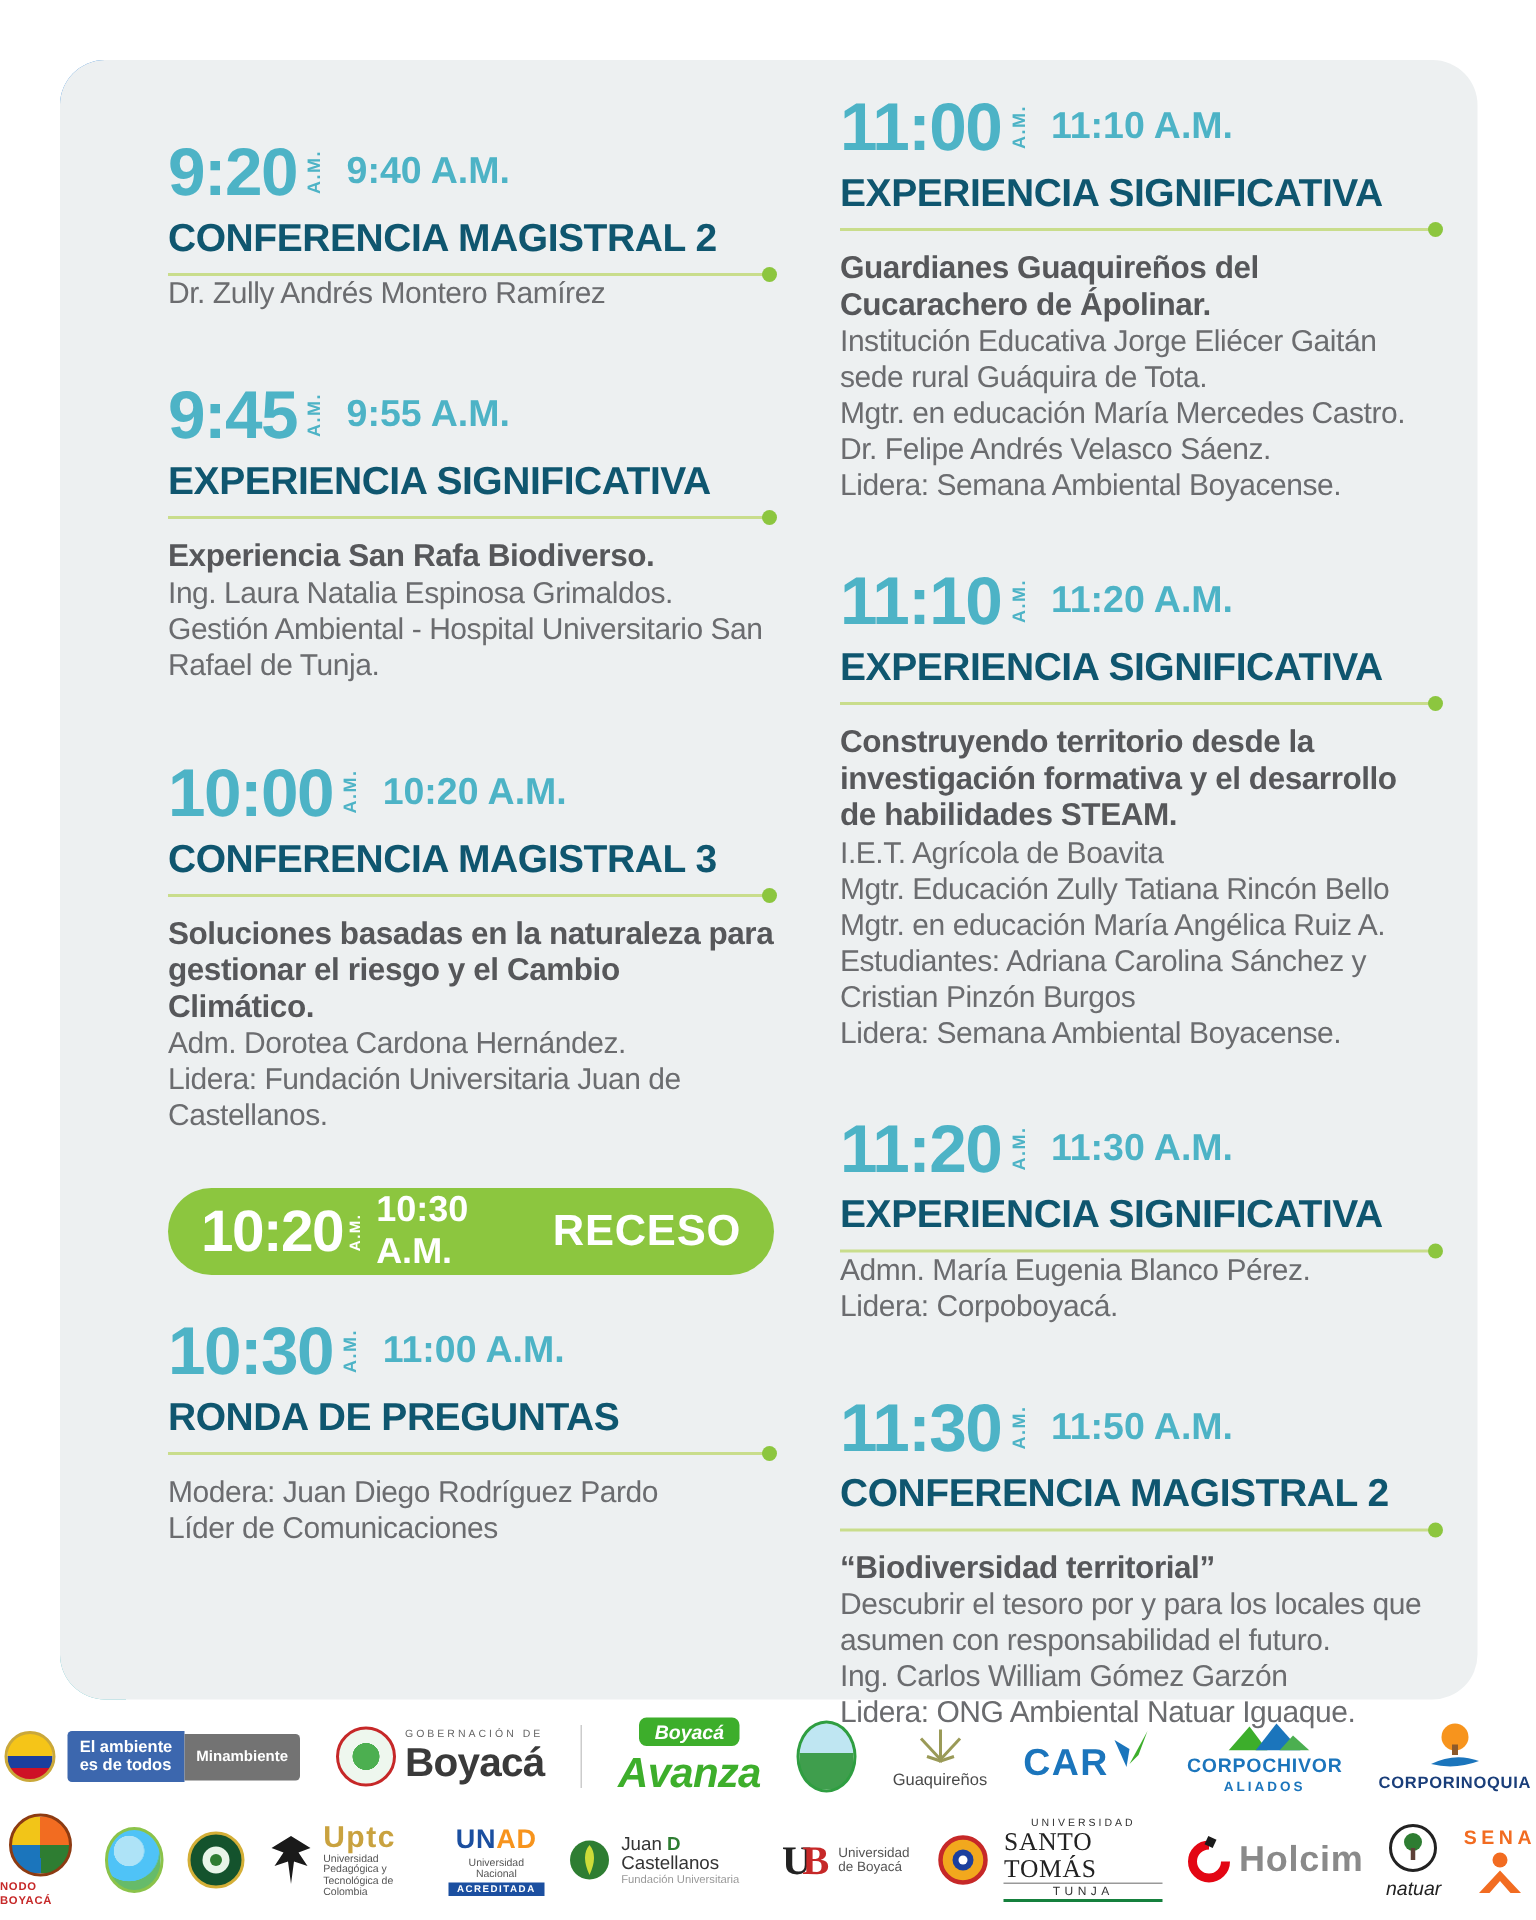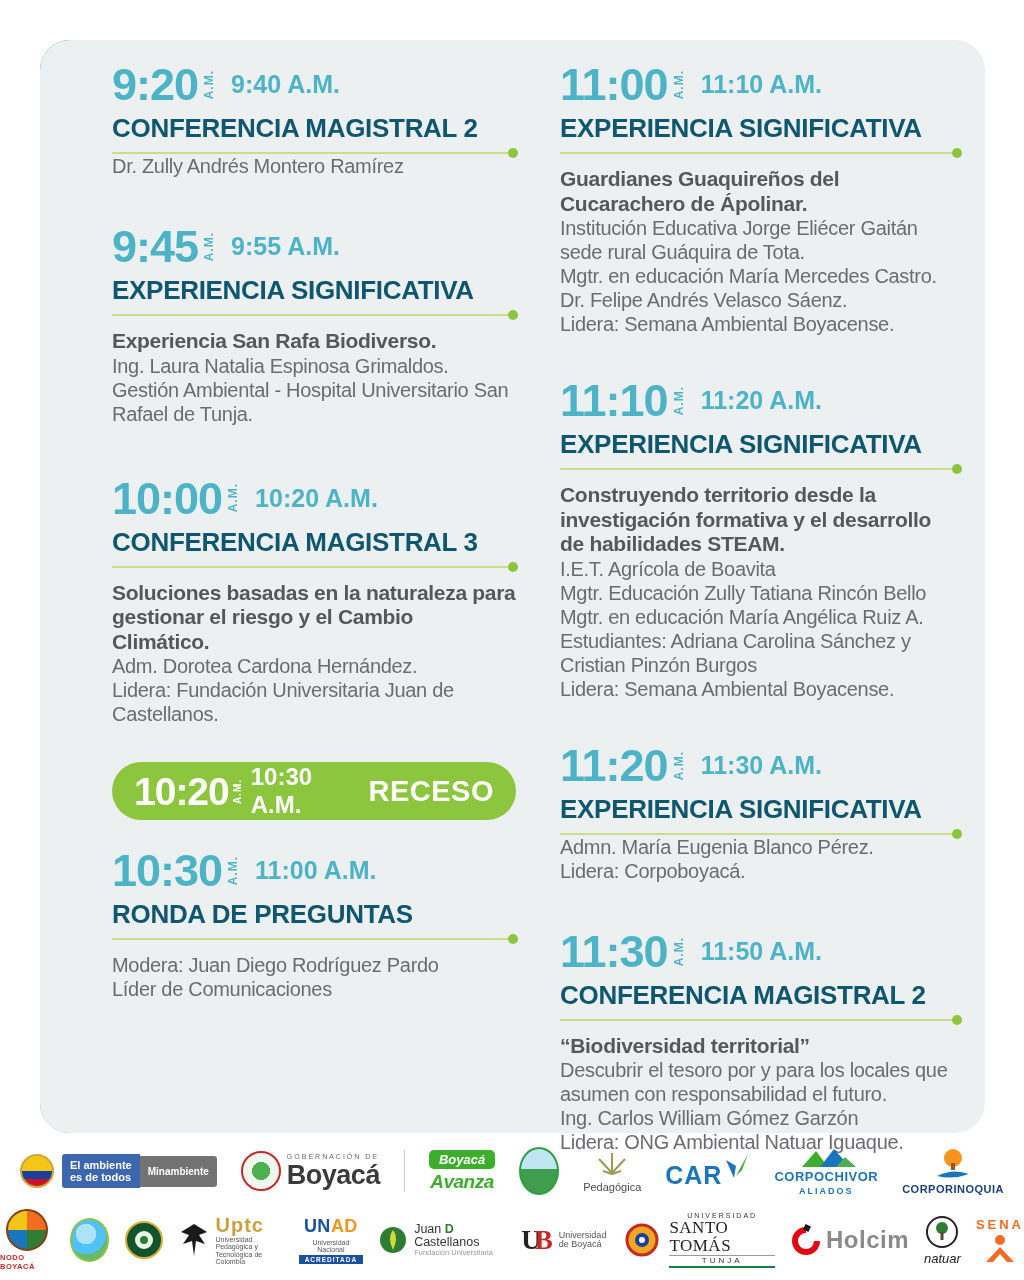--- a/index.html
+++ b/index.html
@@ -15,21 +15,21 @@
   }
   .bluebar {
     position:absolute; left:40px; top:40px; width:44px; height:1093px;
     border-radius:30px 0 0 30px;
     background:linear-gradient(180deg,#1a79d2 0%,#2493cb 45%,#3fafc0 80%,#49b6bf 100%);
   }
   .content {
     position:absolute; left:112px; top:62px; display:flex; gap:44px;
   }
   .col { display:flex; flex-direction:column; }
-  .col-left  { width:404px; }
+  .col-left  { width:404px;margin-top:30px; }
   .col-right { width:400px; }
 
   
   .session { margin-bottom:40px; }
   .col-left .session:nth-child(1){ margin-bottom:46px; }
   .col-left .session:nth-child(2){ margin-bottom:50px; }
   .col-left .session:nth-child(3){ margin-bottom:36px; }
   .col-right .session:nth-child(1){ margin-bottom:42px; }
   .col-right .session:nth-child(2){ margin-bottom:42px; }
   .col-right .session:nth-child(3){ margin-bottom:46px; }
@@ -89,21 +89,21 @@
     padding:5px 8px; line-height:1.1; }
   .box-lblue { background:#737373; color:#fff; font-size:10px; font-weight:bold;
     padding:10px 8px; }
   .gob-circle { width:40px; height:40px; border-radius:50%; border:2px solid #c62828;
     background:radial-gradient(circle,#4caf50 0 35%, #eef7ee 36% 100%); }
   .gob-small { font-size:7px; letter-spacing:2px; color:#666; }
   .gob-big { font-size:27px; color:#3a3a3a; font-weight:600; letter-spacing:-0.5px; }
   .vdiv { width:1px; height:42px; background:#cccccc; }
   .avz-box { background:#3dae2b; color:#fff; font-style:italic; font-weight:bold;
     font-size:13px; padding:2px 10px; border-radius:5px; }
-  .avz-txt { color:#3dae2b; font-style:italic; font-weight:bold; font-size:19px; letter-spacing:-0.5px; }
+  .avz-txt { color:#3dae2b; font-style:italic; font-weight:bold; font-size:28px; letter-spacing:-0.5px; }
   .oval-park { width:40px; height:48px; border-radius:50%; border:2px solid #2f9e41;
     background:linear-gradient(180deg,#bfe6f2 0 45%, #3f9e4d 45% 100%); }
   .cpb-txt { font-size:11px; color:#4a4a4a; }
   .car-txt { font-size:25px; font-weight:bold; color:#1b75bc; letter-spacing:1px; }
   .cchv-name { font-size:13px; font-weight:bold; color:#1b75bc; letter-spacing:0.5px; }
   .cchv-sub { font-size:9px; font-weight:bold; color:#1b75bc; letter-spacing:2px; text-align:center; }
   .corq-txt { font-size:11px; font-weight:bold; color:#1a3e7a; letter-spacing:0.5px; }
   .nodo-circle { width:42px; height:42px; border-radius:50%;
     background:conic-gradient(#f26c21 0 25%, #2e7d32 0 50%, #1b75bc 0 75%, #f2c518 0 100%);
     border:2px solid #8d3b12; }
@@ -292,21 +292,21 @@
             <svg width="34" height="30" viewBox="0 0 34 30">
               <g stroke="#9a9a57" stroke-width="2" fill="none">
                 <line x1="17" y1="26" x2="17" y2="4"></line>
                 <line x1="17" y1="24" x2="4" y2="10"></line>
                 <line x1="17" y1="24" x2="30" y2="10"></line>
                 <line x1="17" y1="25" x2="8" y2="22"></line>
                 <line x1="17" y1="25" x2="26" y2="22"></line>
               </g>
             </svg>
           </span>
-          <span class="cpb-txt">Pedagógica</span>
+          <span class="cpb-txt">Guaquireños</span>
         </div>
         <div class="logo" style="align-items: flex-end;">
           <span class="car-txt">CAR</span>
           <span style="display: inline-flex; margin-left: -4px; margin-bottom: 8px;">
             <svg width="26" height="30" viewBox="0 0 26 30">
               <path d="M10 26 L2 8 L12 14 Z" fill="#1b75bc"></path>
               <path d="M12 24 L24 2 L18 18 Z" fill="#3dae2b"></path>
             </svg>
           </span>
         </div>

